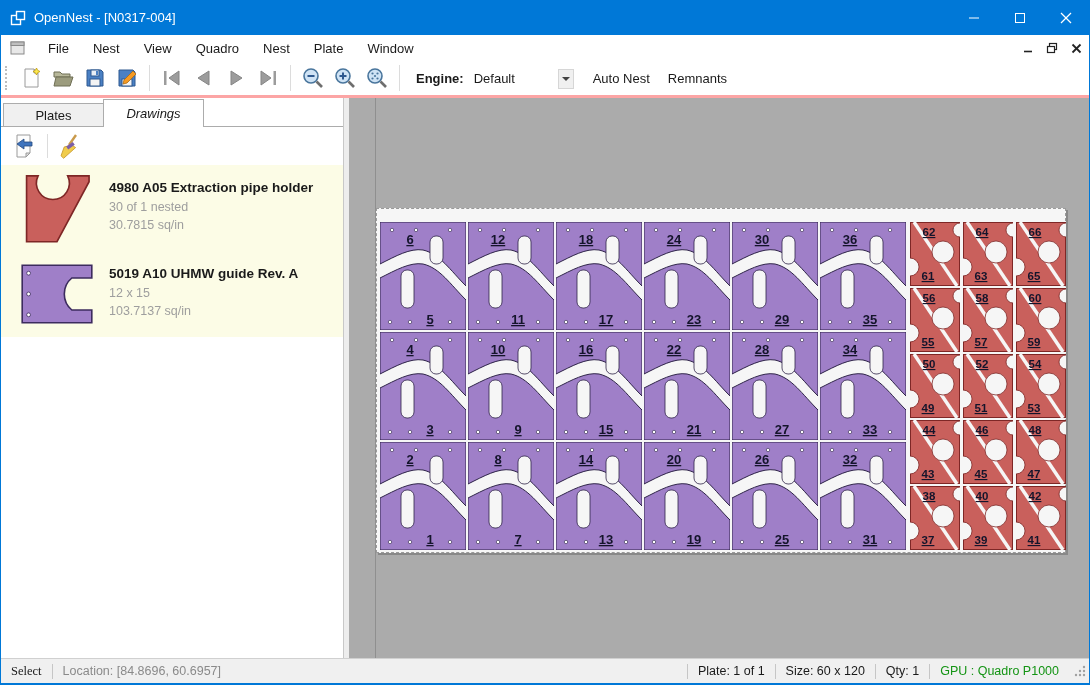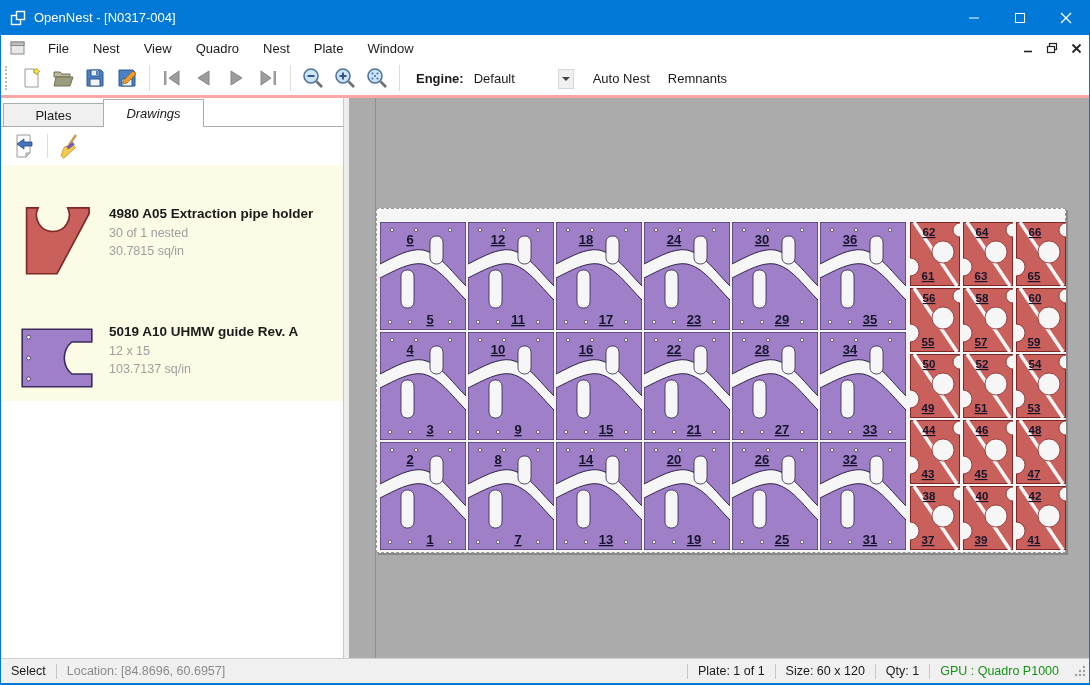--- a/index.html
+++ b/index.html
@@ -43,21 +43,21 @@
   .tabstrip { height:29px; display:flex; align-items:flex-end; padding-left:2px; border-bottom:1px solid #ACACAC; }
   .tab { width:101px; height:23px; display:flex; align-items:center; justify-content:center;
          background:#F0F0F0; border:1px solid #ACACAC; border-bottom:none; margin-right:-1px; }
   .tab.active { background:#fff; height:28px; margin-bottom:-1px; z-index:2; position:relative;font-style:italic; }
 
   .paneltoolbar { height:38px; display:flex; align-items:center; padding-left:8px; }
   .pbtn { width:32px; height:30px; display:flex; align-items:center; justify-content:center; border:1px solid transparent; border-radius:2px; }
   .psep { width:1px; height:24px; background:#DCDCDC; margin:0 6px; }
 
   .drawlist { background:var(--list_bg,#FCFCE6); }
-  .drawitem { display:flex; padding:6px 4px; height:86px;margin-top:32px; }
+  .drawitem { display:flex; padding:12px 4px; height:86px; }
   .thumb { width:104px; display:flex; align-items:center; justify-content:center; flex:0 0 auto; }
   .dmeta { padding-top:3px; }
   .dtitle { font-weight:bold; font-size:13.5px; margin-bottom:3px; }
   .dline { color:#9E9E9E; font-size:12.5px; line-height:18px; }
 
   
   .canvas { flex:1; background:var(--canvas,#ABABAB); position:relative; overflow:hidden; }
   .guide { position:absolute; left:26px; top:0; bottom:0; width:1px; background:#8F8F8F; }
   .plate { position:absolute; left:27px; top:110px; width:690px; height:345px; background:#F6F6F6;
            border:1px dashed #9A9A9A; box-shadow:2px 2px 0 rgba(0,0,0,.2); }
@@ -68,21 +68,21 @@
   .rp  { fill:var(--red,#C9605C); stroke:#7E2726; stroke-width:1; }
   .rcut{ stroke:#F6F6F6; stroke-width:3.5; }
   .rcf { fill:#F6F6F6; stroke:#7E2726; stroke-width:.8; }
   .pn  { font:bold 13px "Liberation Sans", sans-serif; fill:#14142B; text-decoration:underline; text-anchor:middle; }
   .pn.small { font-size:11.5px; }
 
   
   .statusbar { height:25px; background:#F0F0F0; border-top:1px solid #D0D0D0; display:flex; align-items:center; flex:0 0 auto; font-size:12.5px; }
   .scell { padding:0 10px; }
   .ssep { width:1px; height:15px; background:#C6C6C6; }
-  .s-mode { min-width:46px; text-align:center; }
+  .s-mode { min-width:46px; text-align:center;font-family:Liberation Serif, serif; }
   .s-loc { color:#8A8A8A; }
   .statusbar .spacer { flex:1; }
   .s-gpu { color:var(--gpu_green,#149414); }
   .gripdots { width:14px; height:18px; margin:4px 2px 0 4px; }
 </style>
 </head>
 <body>
 
 <div class="window">
 

